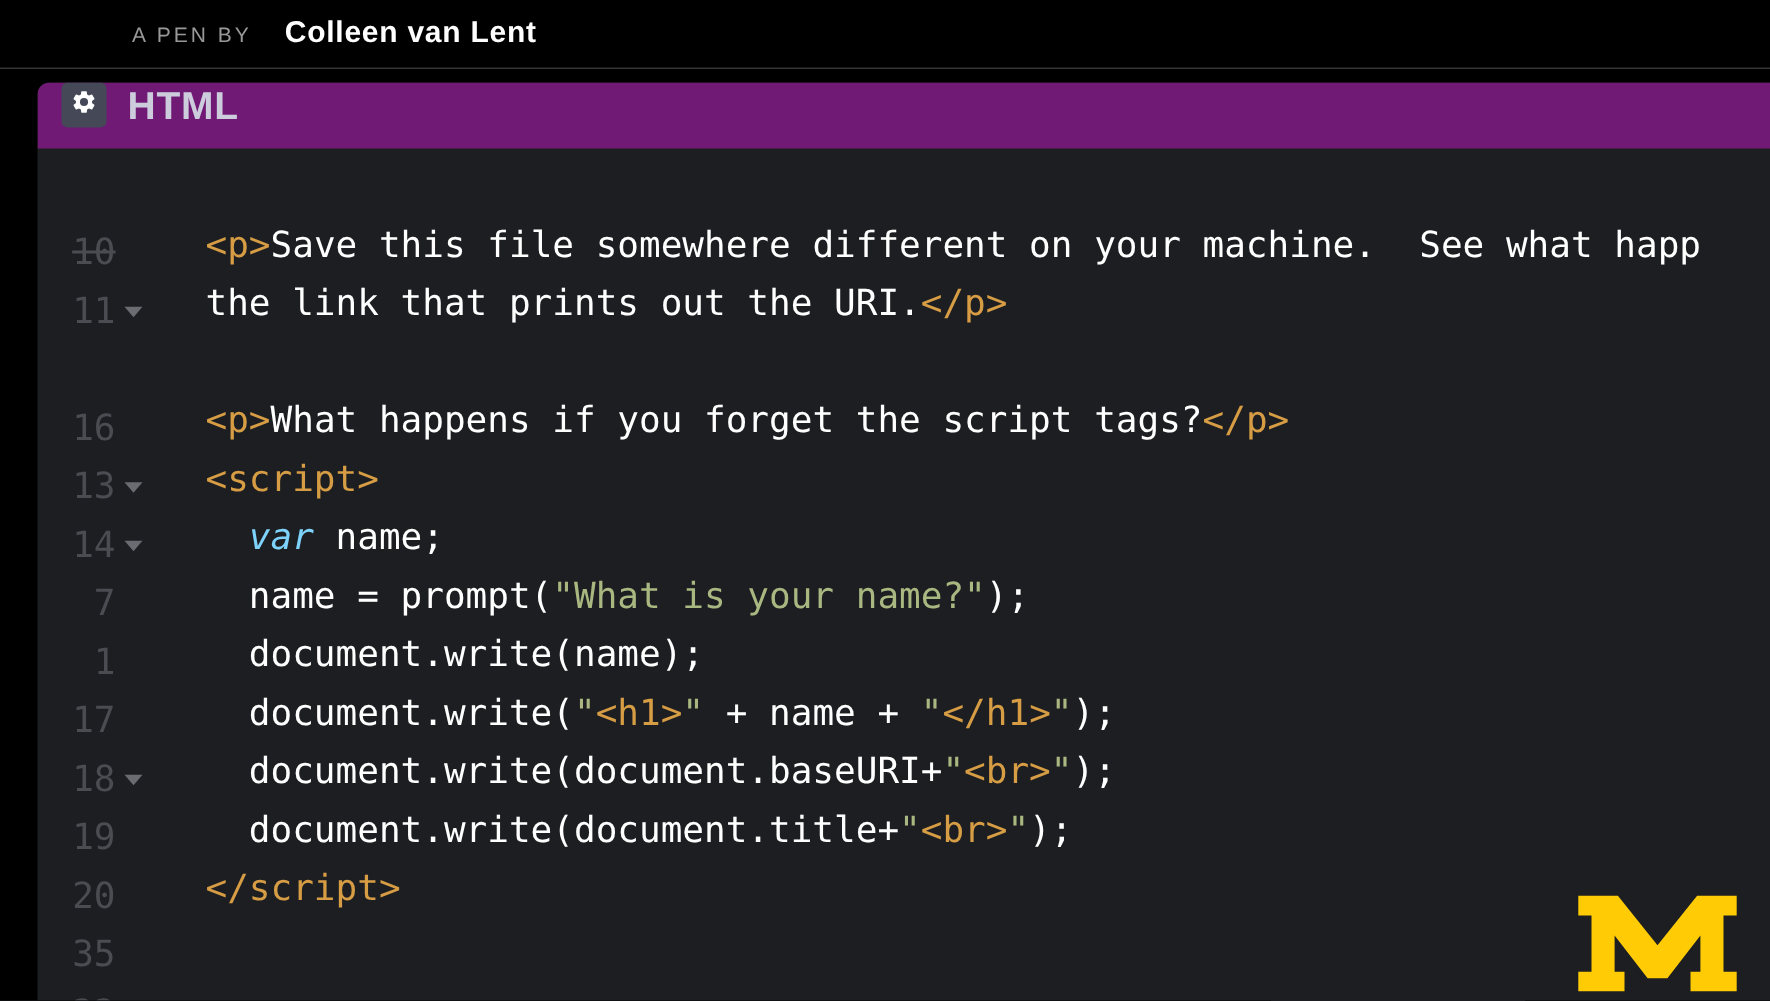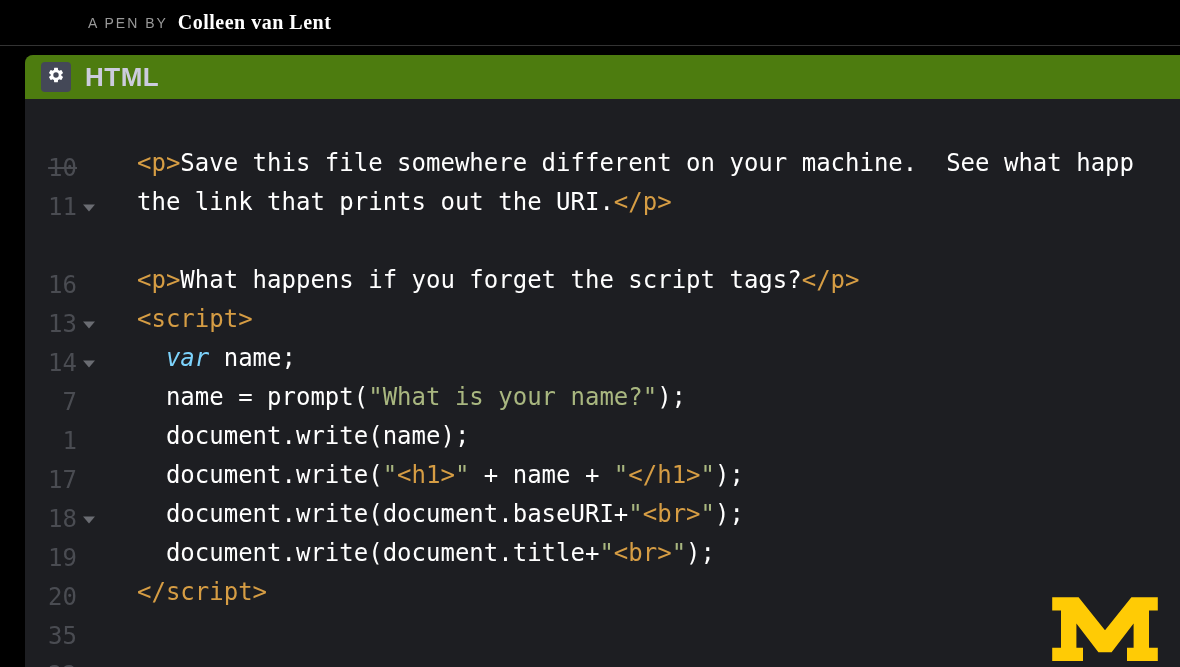--- a/index.html
+++ b/index.html
@@ -23,39 +23,37 @@
   .pen-by {
     font-size: 14px;
     letter-spacing: 2px;
     font-weight: 400;
     color: #999;
   }
   .author {
     font-size: 20px;
     font-weight: 700;
     color: #fff;
-    margin-left: 10px;
+    margin-left: 22px;
     letter-spacing: 0.5px;
-    font-family: Liberation Serif, serif;
   }
   .editor-wrap {
     position: absolute;
     top: 55px;
     left: 25px;
     right: 0;
     bottom: 0;
     background: #1d1e22;
     border-radius: 8px 0 0 0;
     overflow: hidden;
   }
   .panel-header {
     height: 44px;
-    background: #4d7c0f;
+    background: #701a75;
     display: flex;
-    align-items: center;
     padding-left: 16px;
     gap: 14px;
   }
   .gear-btn {
     width: 30px;
     height: 30px;
     background: #444857;
     border-radius: 4px;
     display: flex;
     align-items: center;

